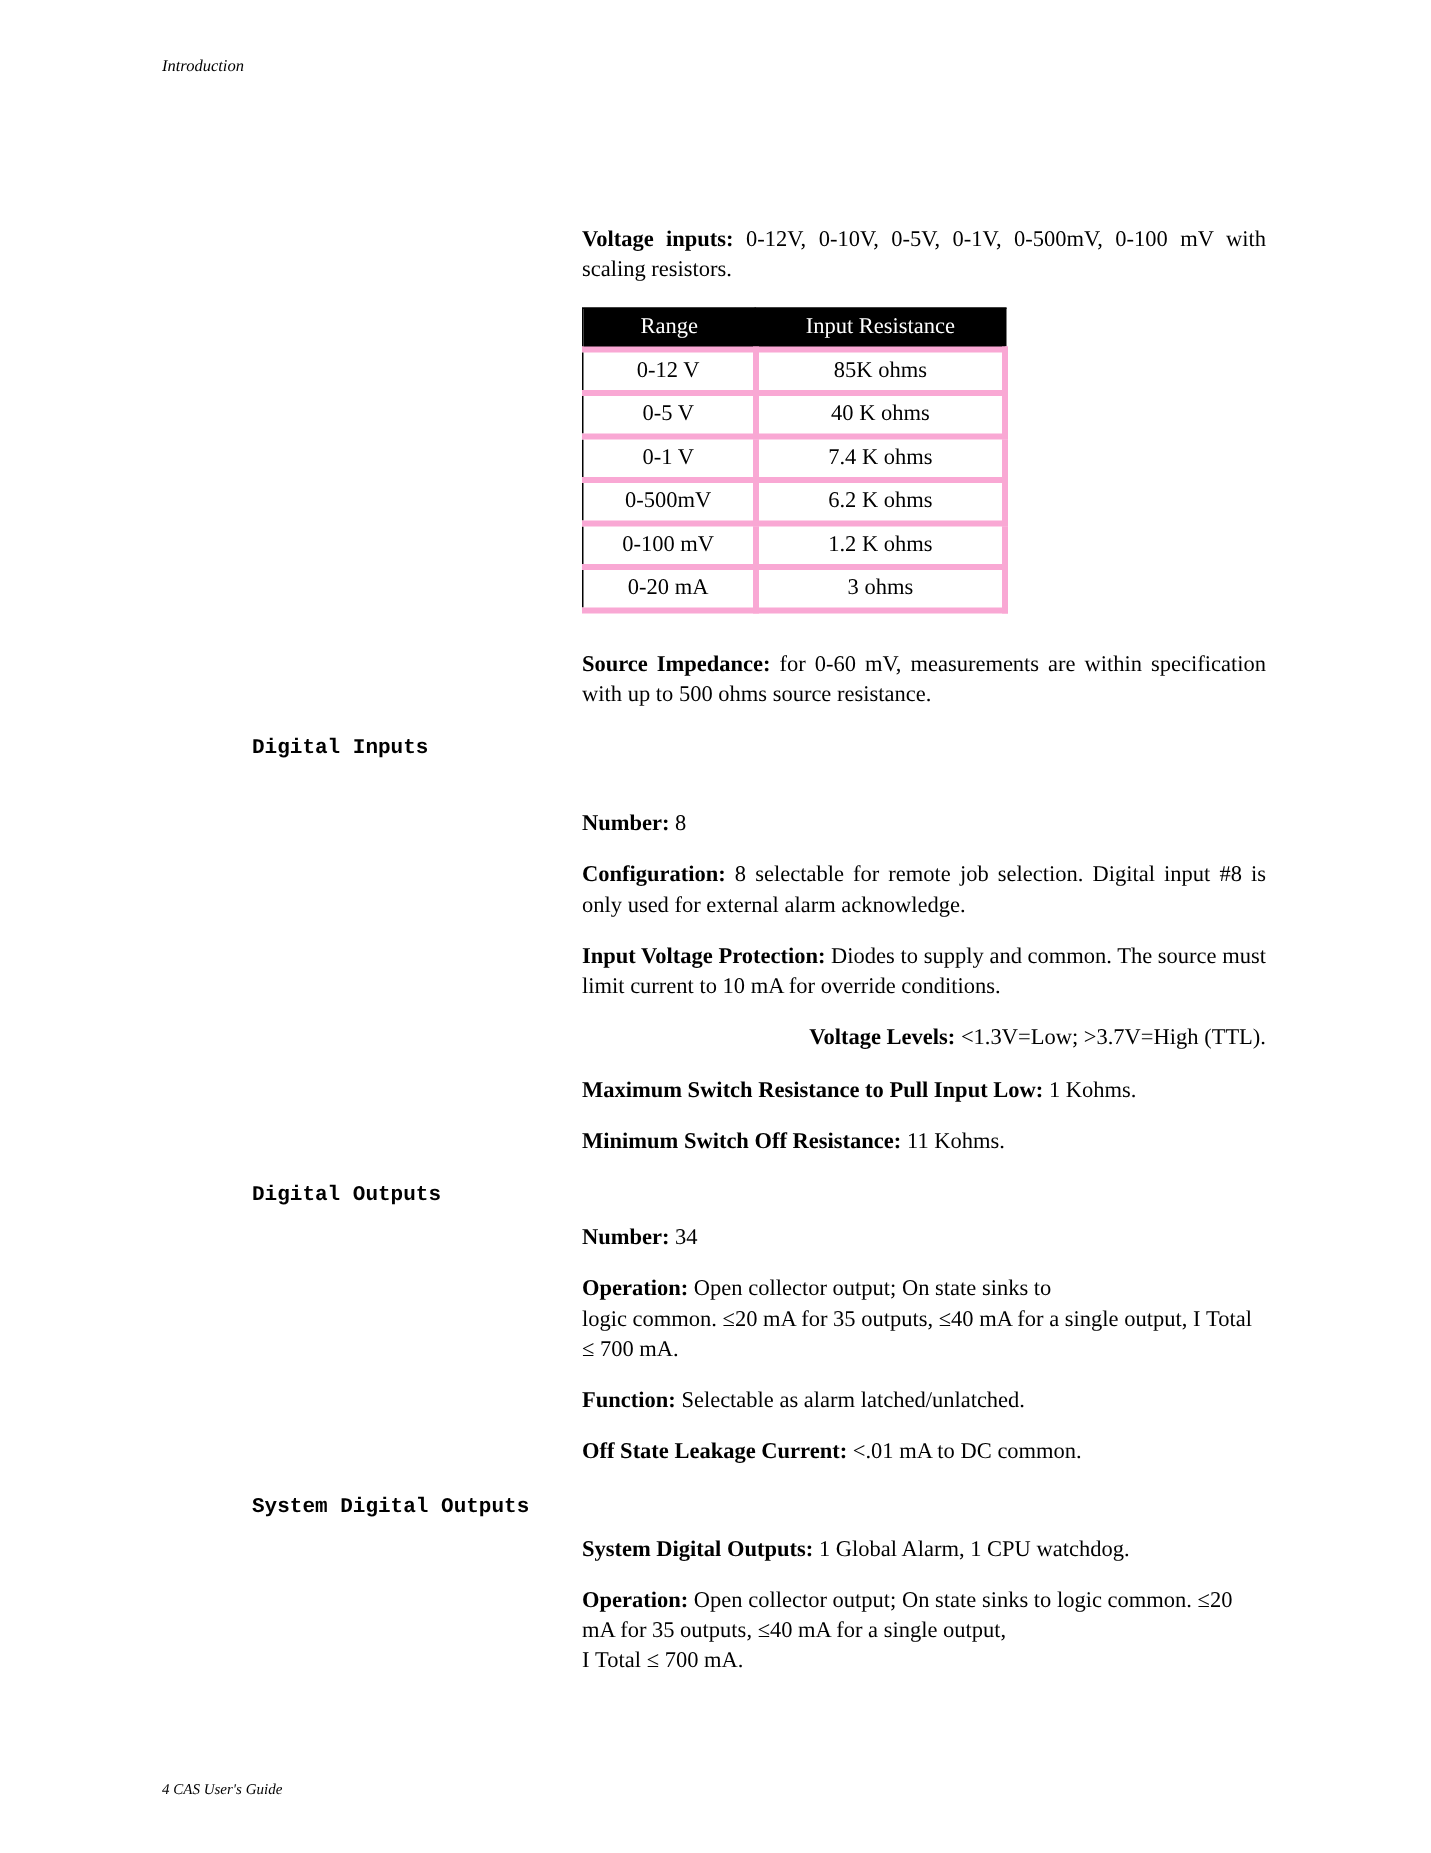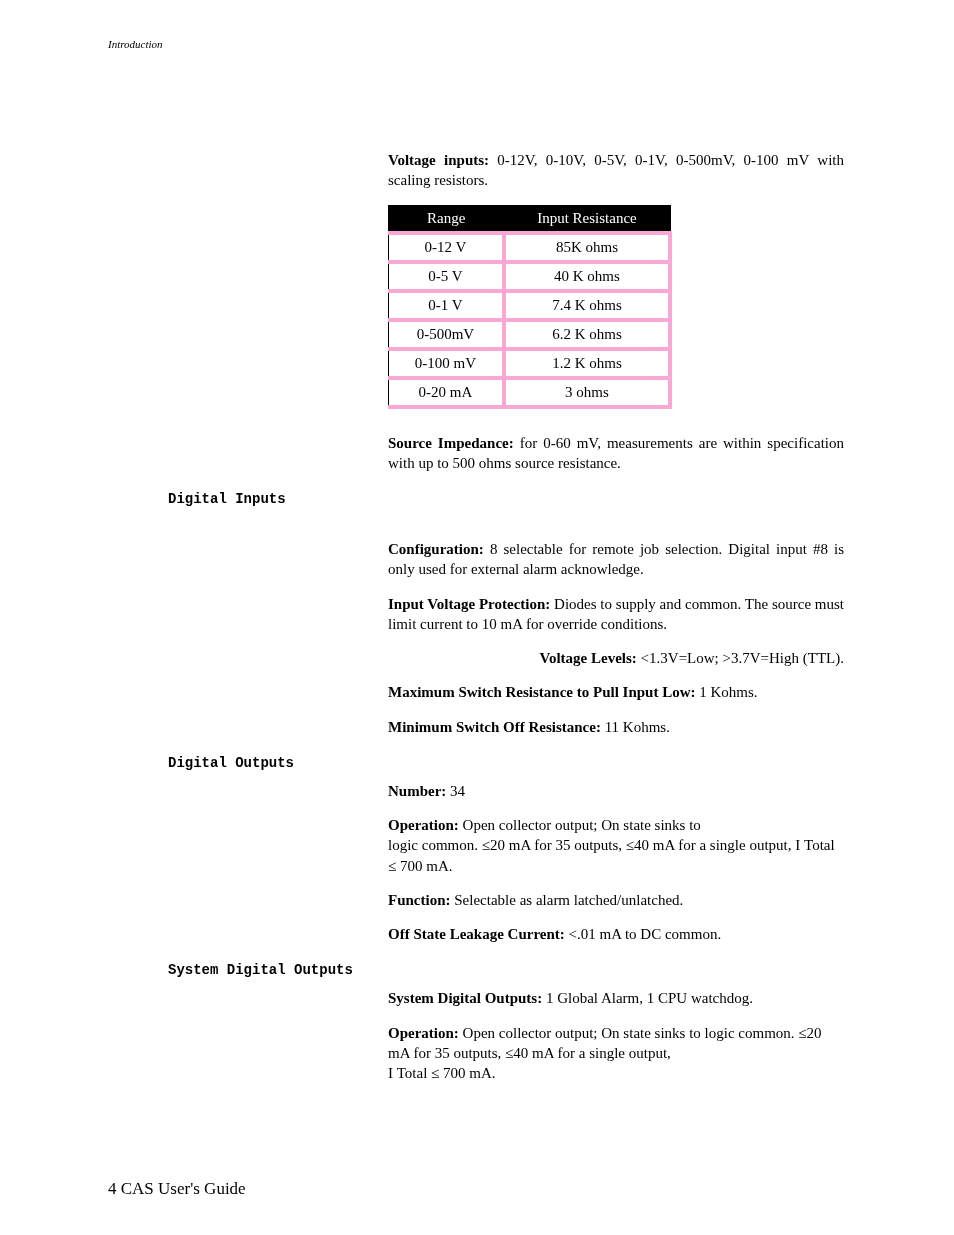--- a/index.html
+++ b/index.html
@@ -62,21 +62,22 @@
     padding: 4px 10px;
     font-size: 15px;
   }
   table.spec td:first-child {
     border-left: 1px solid #000;
   }
   .footer {
     position: absolute;
     bottom: 36px;
     left: 108px;
-    font-size: 17px;
+    font-style: italic;
+    font-size: 10px;
   }
 </style>
 </head>
 <body>
 
 <div class="page">
   <div class="running-head">Introduction</div>
 
   <div class="content-col">
     <div class="para">
@@ -118,20 +119,21 @@
       </tbody>
     </table>
 
     <div class="para">
       <span class="label">Source Impedance:</span><span> for 0-60 mV, measurements are within specification with up to 500 ohms source resistance.</span>
     </div>
   </div>
 
   <div class="section-heading">Digital Inputs</div>
   <div class="content-col">
+    <div class="para"><span class="label">Number:</span><span> 8</span></div>
     <div class="para"><span class="label">Configuration:</span><span> 8 selectable for remote job selection. Digital input #8 is only used for external alarm acknowledge.</span></div>
     <div class="para"><span class="label">Input Voltage Protection:</span><span> Diodes to supply and common. The source must limit current to 10 mA for override conditions.</span></div>
     <div class="para" style="text-align:right"><span class="label">Voltage Levels:</span><span> &lt;1.3V=Low; &gt;3.7V=High (TTL).</span></div>
     <div class="para" style="text-align:left"><span class="label">Maximum Switch Resistance to Pull Input Low:</span><span> 1 Kohms.</span></div>
     <div class="para" style="text-align:left"><span class="label">Minimum Switch Off Resistance:</span><span> 11 Kohms.</span></div>
   </div>
 
   <div class="section-heading" style="margin-bottom:10px">Digital Outputs</div>
   <div class="content-col">
     <div class="para" style="text-align:left"><span class="label">Number:</span><span> 34</span></div>

